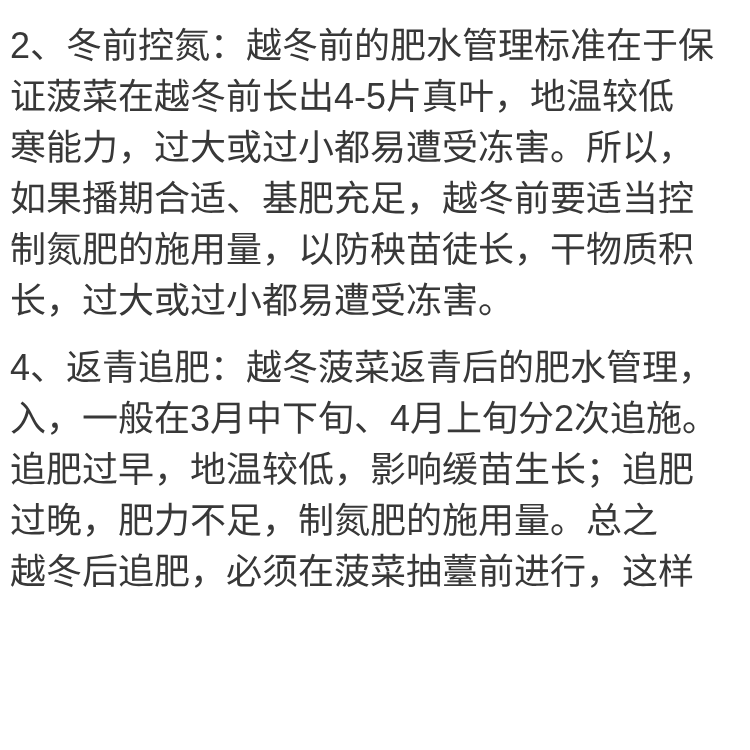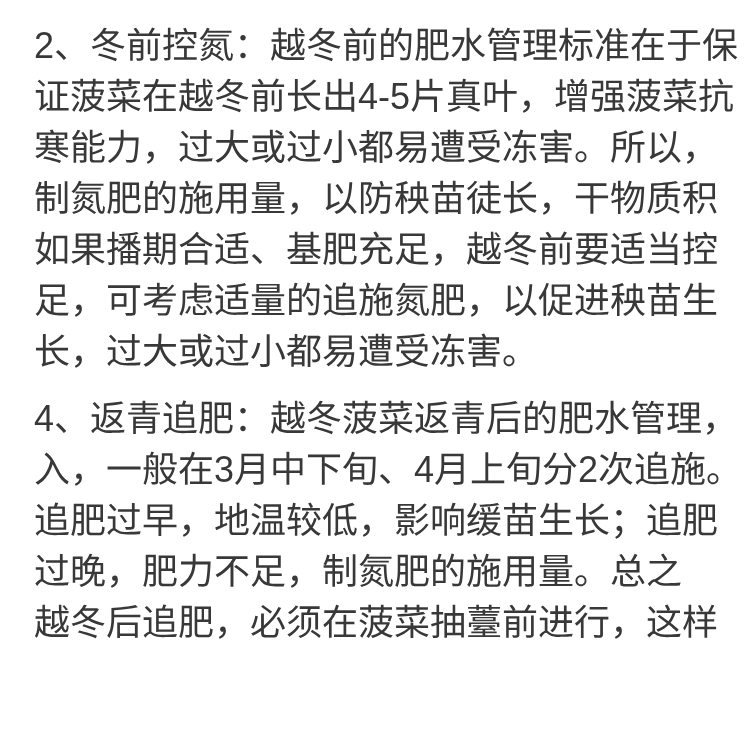--- a/index.html
+++ b/index.html
@@ -9,21 +9,21 @@
   body {
     width: 750px;
     height: 750px;
     background: #ffffff;
     overflow: hidden;
   }
   .article {
     box-sizing: border-box;
     width: 750px;
     height: 750px;
-    padding: 20px 16px 0 34px;
+    padding: 20px 16px 0 10px;
     font-family: "Liberation Sans", "DejaVu Sans", sans-serif;
     font-size: 36px;
     line-height: 51px;
     font-weight: 400;
     color: #383838;
     letter-spacing: 0;
     white-space: nowrap;
   }
   .paragraph {
     margin: 0;
@@ -36,25 +36,24 @@
     text-align: left;
   }
 </style>
 </head>
 <body style="background: rgb(255, 255, 255);">
 
 <div class="article" style="color: rgb(56, 56, 56);">
 
   <div class="paragraph">
     <div class="text-line">2、冬前控氮：越冬前的肥水管理标准在于保</div>
-    <div class="text-line">证菠菜在越冬前长出4-5片真叶，增强菠菜抗</div>
+    <div class="text-line">证菠菜在越冬前长出4-5片真叶，地温较低</div>
     <div class="text-line">寒能力，过大或过小都易遭受冻害。所以，</div>
+    <div class="text-line">如果播期合适、基肥充足，越冬前要适当控</div>
     <div class="text-line">制氮肥的施用量，以防秧苗徒长，干物质积</div>
-    <div class="text-line">如果播期合适、基肥充足，越冬前要适当控</div>
-    <div class="text-line">足，可考虑适量的追施氮肥，以促进秧苗生</div>
     <div class="text-line">长，过大或过小都易遭受冻害。</div>
   </div>
 
   <div class="paragraph">
     <div class="text-line">4、返青追肥：越冬菠菜返青后的肥水管理，</div>
     <div class="text-line">入，一般在3月中下旬、4月上旬分2次追施。</div>
     <div class="text-line">追肥过早，地温较低，影响缓苗生长；追肥</div>
     <div class="text-line">过晚，肥力不足，制氮肥的施用量。总之</div>
     <div class="text-line">越冬后追肥，必须在菠菜抽薹前进行，这样</div>
   </div>

